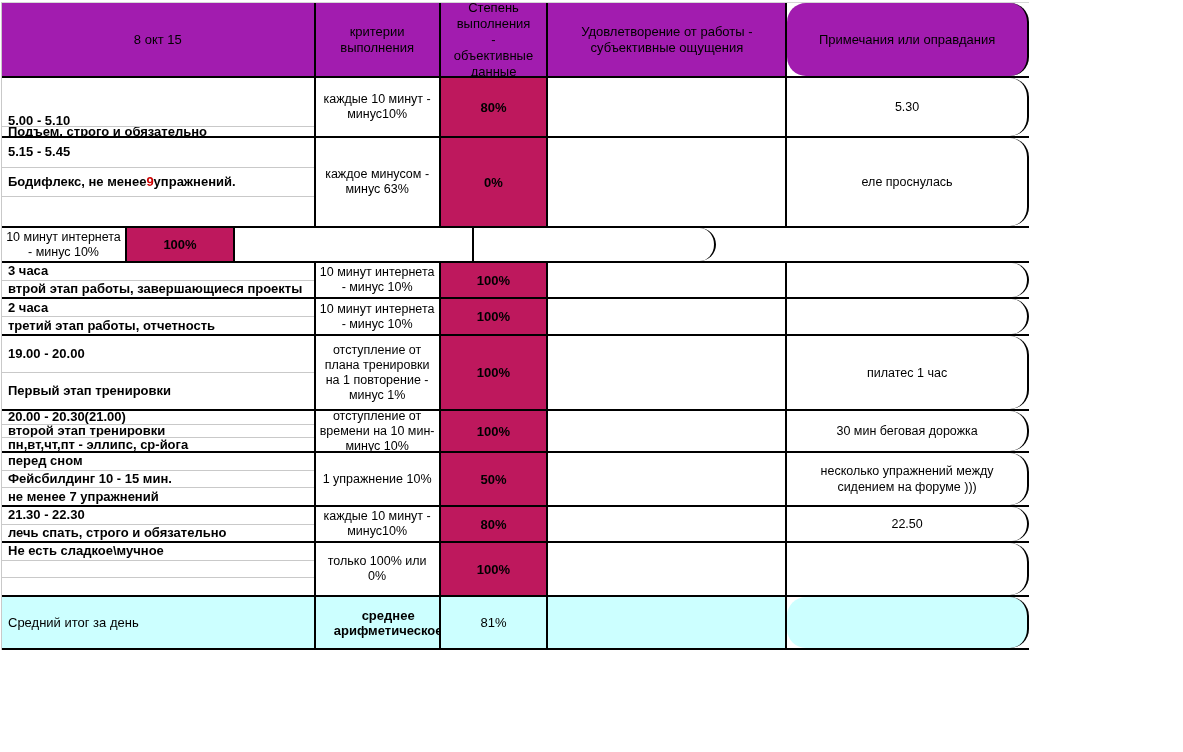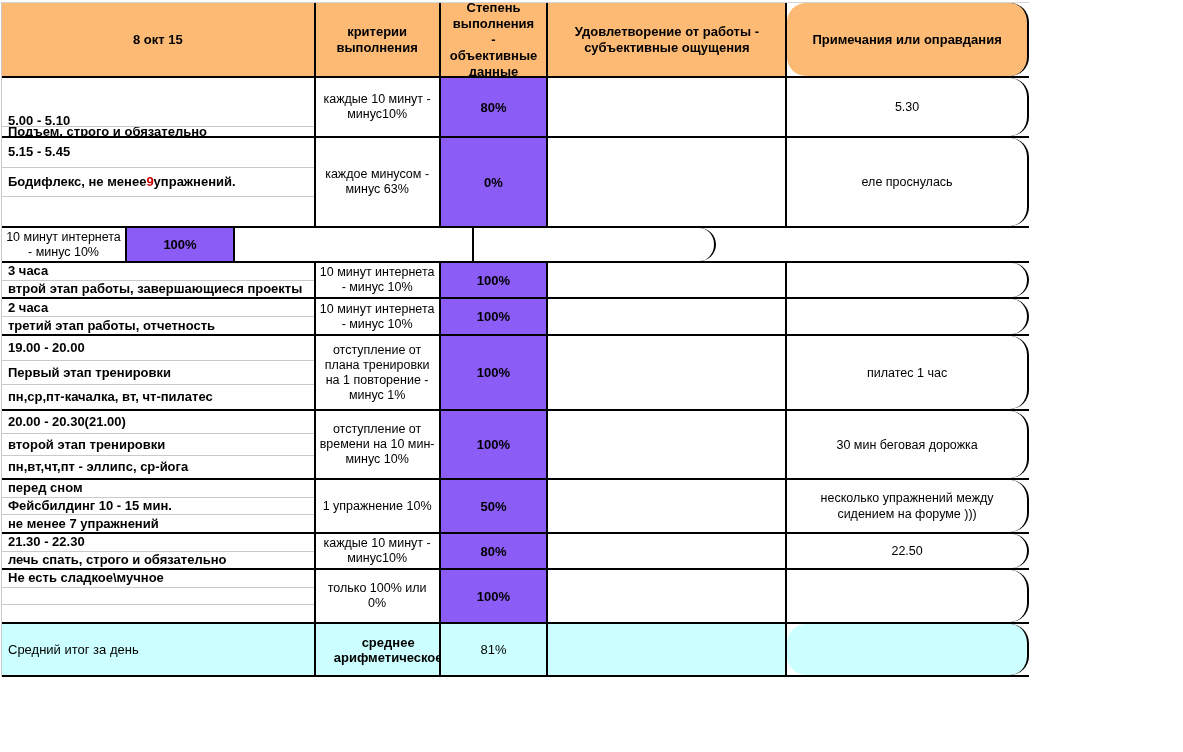--- a/index.html
+++ b/index.html
@@ -6,38 +6,38 @@
   html,body { background:#ffffff; }
   body { font-family:"Liberation Sans", sans-serif; color:#000; }
   .screen { position:relative; width:1183px; height:752px; background:#fff; overflow:hidden; }
   .tbl { position:absolute; left:1px; top:2px; width:1028px;
          border-left:1px solid #c9c9c9; border-top:1px solid #d6d6d6; }
   .row { display:flex; border-bottom:2px solid #000; width:100%; }
   .cell { border-right:2px solid #000; display:flex; align-items:center;
           justify-content:center; text-align:center; overflow:hidden; }
   .c1 { width:314px; }
   .c2 { width:125px; font-size:12.5px; line-height:15px; padding:1px 2px; }
-  .c3 { width:108px; font-weight:bold; font-size:13px; background:#8b5cf6; }
+  .c3 { width:108px; font-weight:bold; font-size:13px; background:#be185d; }
   .c4 { width:239px; }
   .c5 { width:242px; font-size:12.5px; line-height:16px; padding:1px 20px;border-radius:19px; }
   
   .tasks { width:314px; display:flex; flex-direction:column; border-right:2px solid #000; }
   .sub { flex:1; display:flex; align-items:center; padding-left:6px;
          font-weight:bold; font-size:13px; line-height:14px;
          border-bottom:1px solid #c9c9c9; overflow:hidden; }
   .sub:last-child { border-bottom:none; }
   .sub-tall { flex:1.32;margin-top:37px; }
   .red { color:#cc0000; }
   
   .header { height:75px; }
-  .header .cell { background:#fdba74; font-weight:bold; font-size:13px;
+  .header .cell { background:#a21caf; font-weight:normal; font-size:13px;
                   line-height:16px; padding:1px 16px; }
   
   .r1{height:60px} .r2{height:90px} .r3{height:35px} .r4{height:36px}
-  .r5{height:37px} .r6{height:75px} .r7{height:69px} .r8{height:54px}
+  .r5{height:37px} .r6{height:75px} .r7{height:42px} .r8{height:54px}
   .r9{height:36px} .r10{height:54px}
   
   .summary { height:53px; }
   .summary .cell { background:#ccffff; font-weight:normal; }
   .summary .lbl { width:314px; justify-content:flex-start; text-align:left;
                   padding-left:6px; font-size:13px; }
   .summary .c2 { font-weight:bold; font-size:13px;padding-left:24px; }
 </style>
 </head>
 <body>
@@ -106,21 +106,20 @@
       <div class="cell c2">10 минут интернета - минус 10%</div>
       <div class="cell c3">100%</div>
       <div class="cell c4"></div>
       <div class="cell c5"></div>
     </div>
 
     <div class="row r6">
       <div class="tasks">
         <div class="sub">19.00 - 20.00</div>
         <div class="sub">Первый этап тренировки</div>
-        <div class="sub">пн,ср,пт-качалка, вт, чт-пилатес</div>
       </div>
       <div class="cell c2">отступление от плана тренировки на 1 повторение - минус 1%</div>
       <div class="cell c3">100%</div>
       <div class="cell c4"></div>
       <div class="cell c5">пилатес 1 час</div>
     </div>
 
     <div class="row r7">
       <div class="tasks">
         <div class="sub">20.00 - 20.30(21.00)</div>

